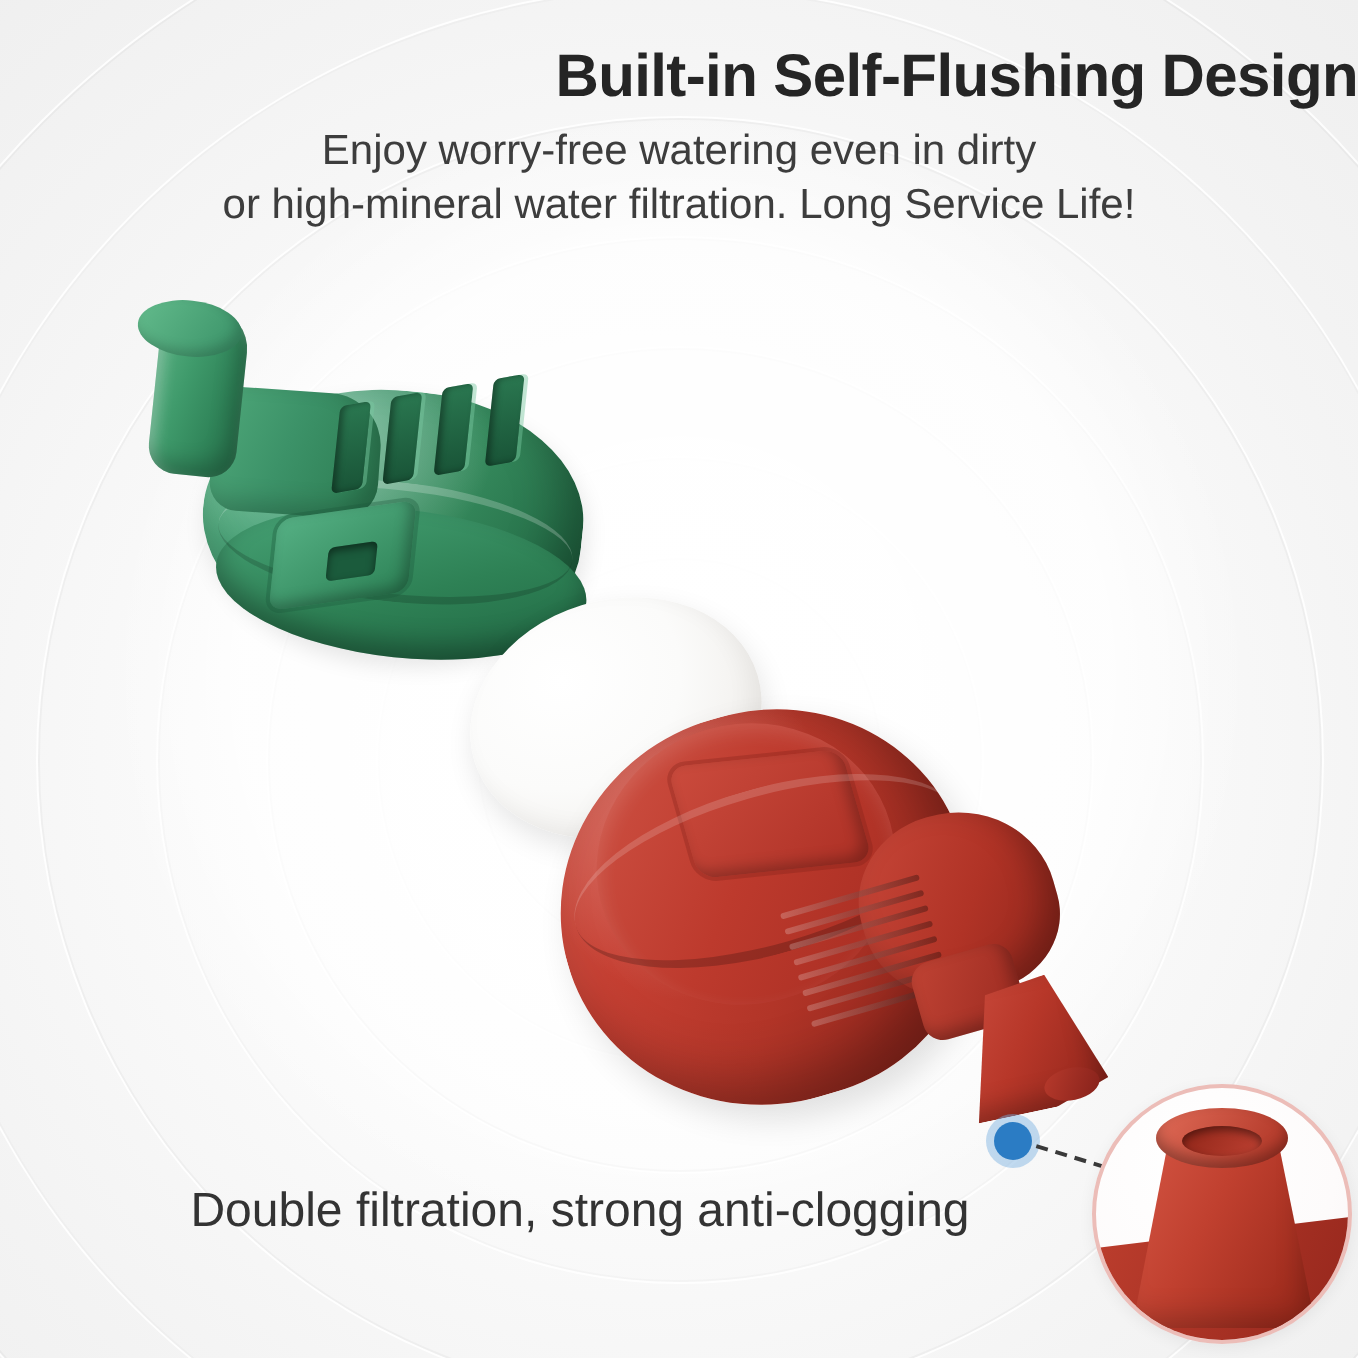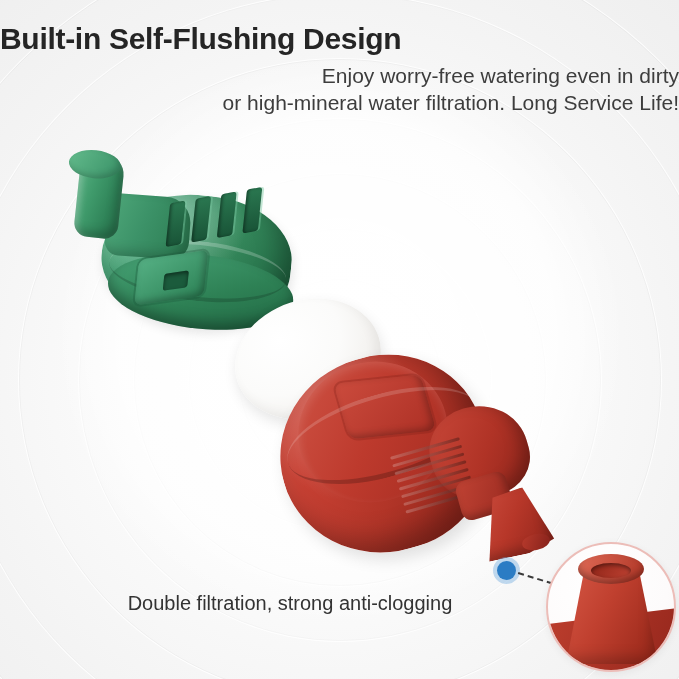--- a/index.html
+++ b/index.html
@@ -32,37 +32,37 @@
     width:560px;height:560px;
     transform:translate(-50%,-50%);
     border-radius:50%;
     background:radial-gradient(circle,#ffffff 0%, rgba(255,255,255,0.7) 55%, rgba(255,255,255,0) 72%);
     pointer-events:none;
   }
 
   
   .headline{
     position:absolute;left:0;right:0;top:22px;
-    text-align:left;
+    text-align:right;
     font-size:30px;font-weight:bold;
     letter-spacing:-0.3px;
     color:#252525;
   }
   .sub{
     position:absolute;left:0;right:0;top:62px;
-    text-align:right;
+    text-align:center;
     font-size:21px;
     line-height:27px;
     color:#3d3d3d;
   }
   .sub span{display:block;}
   .caption{
     position:absolute;left:60px;top:592px;
     width:460px;text-align:center;
-    font-size:20px;color:#333;
+    font-size:24px;color:#333;
   }
 
   
   #green-part{
     position:absolute;left:78px;top:138px;
     width:220px;height:200px;
     transform:rotate(-8deg);
   }
   .g-barb{
     position:absolute;left:6px;top:4px;

